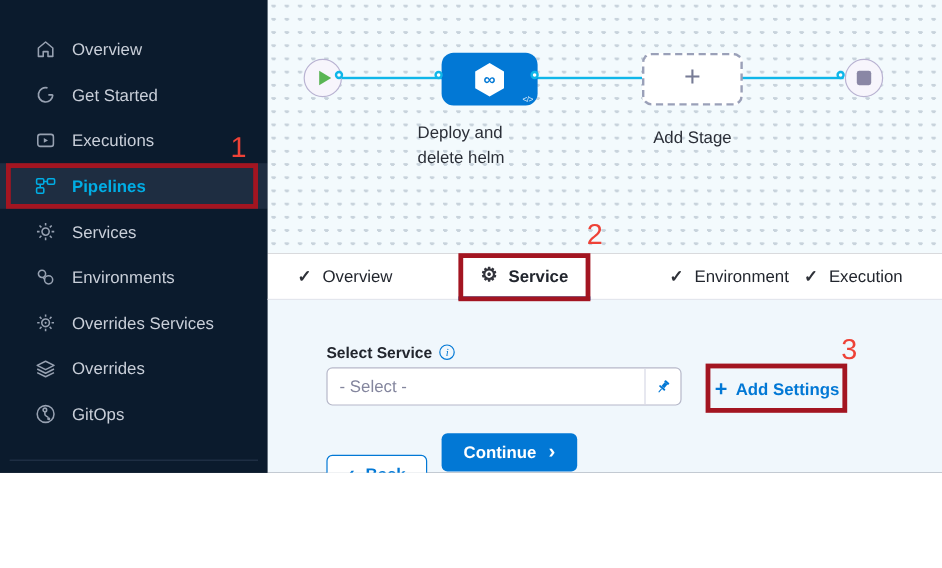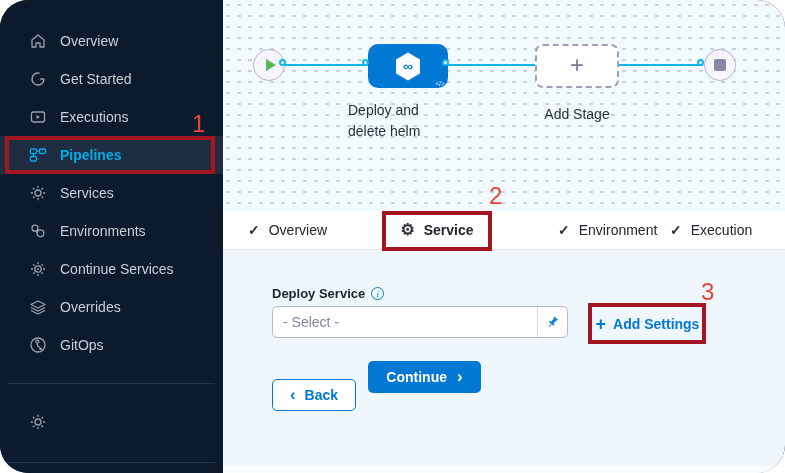--- a/index.html
+++ b/index.html
@@ -1,17 +1,17 @@
 <!DOCTYPE html>
 <html><head>
 <meta charset="utf-8">
 <style>
   * { margin:0; padding:0; box-sizing:border-box; }
   body { font-family:"Liberation Sans", sans-serif; background:#fff; }
-  .app { position:relative; width:785px; height:473px; overflow:hidden; background:#0f172a;border-radius:28px; }
+  .app { position:relative; width:785px; height:394px; overflow:hidden; background:#0f172a; }
 
   
   .sidebar { position:absolute; left:0; top:0; width:223px; height:473px; background:#0b1b2d; }
   .nav { position:absolute; top:22px; left:0; right:0; }
   .nav-item { display:flex; align-items:center; height:38px; padding-left:29px; gap:13px;
               color:#c9cfd9; font-size:14px; cursor:pointer; }
   .nav-item .nicon { width:18px; height:18px; color:#97a1b1; flex:0 0 18px; display:flex; align-items:center; justify-content:center; }
   .nav-item.active { background:#1e2d41; color:#00ade4; font-weight:bold; }
   .nav-item.active .nicon { color:#00ade4; }
   .side-divider { height:1px; background:#24344a; margin:19px 8px 0 8px; }
@@ -165,21 +165,21 @@
       </div>
 
       <div class="nav-item">
         <span class="nicon">
           <svg width="18" height="18" viewBox="0 0 18 18" fill="none" stroke="currentColor" stroke-width="1.3">
               <circle cx="9" cy="9" r="3.2"></circle>
               <path d="M9 2 V4 M9 14 V16 M2 9 H4 M14 9 H16 M4.1 4.1 L5.6 5.6 M12.4 12.4 L13.9 13.9 M13.9 4.1 L12.4 5.6 M5.6 12.4 L4.1 13.9"></path>
               <circle cx="9" cy="9" r="0.9" fill="currentColor" stroke="none"></circle>
             </svg>
         </span>
-        <span>Continue Services</span>
+        <span>Overrides Services</span>
       </div>
 
       <div class="nav-item">
         <span class="nicon">
           <svg width="18" height="18" viewBox="0 0 18 18" fill="none" stroke="currentColor" stroke-width="1.3" stroke-linejoin="round">
               <path d="M2 6.5 L9 3 L16 6.5 L9 10 Z"></path>
               <path d="M2 9.5 L9 13 L16 9.5"></path>
               <path d="M2 12.5 L9 16 L16 12.5"></path>
             </svg>
         </span>
@@ -265,21 +265,21 @@
       <span>Environment</span>
     </div>
     <div class="tab tab-execution">
       <span class="check">✓</span>
       <span>Execution</span>
     </div>
   </div>
 
   <div class="panel">
     <div class="field-label-row">
-      <span class="field-label">Deploy Service</span>
+      <span class="field-label">Select Service</span>
       <span class="info-icon">i</span>
     </div>
 
     <div class="select-box">
       <span class="select-value">- Select -</span>
       <span class="pin-area">
         <svg width="15" height="15" viewBox="0 0 16 16">
             <g transform="rotate(40 8 8)" fill="#0278d5">
               <rect x="5.6" y="1.8" width="4.8" height="2" rx="0.6"></rect>
               <rect x="6.4" y="3.8" width="3.2" height="4.4"></rect>

